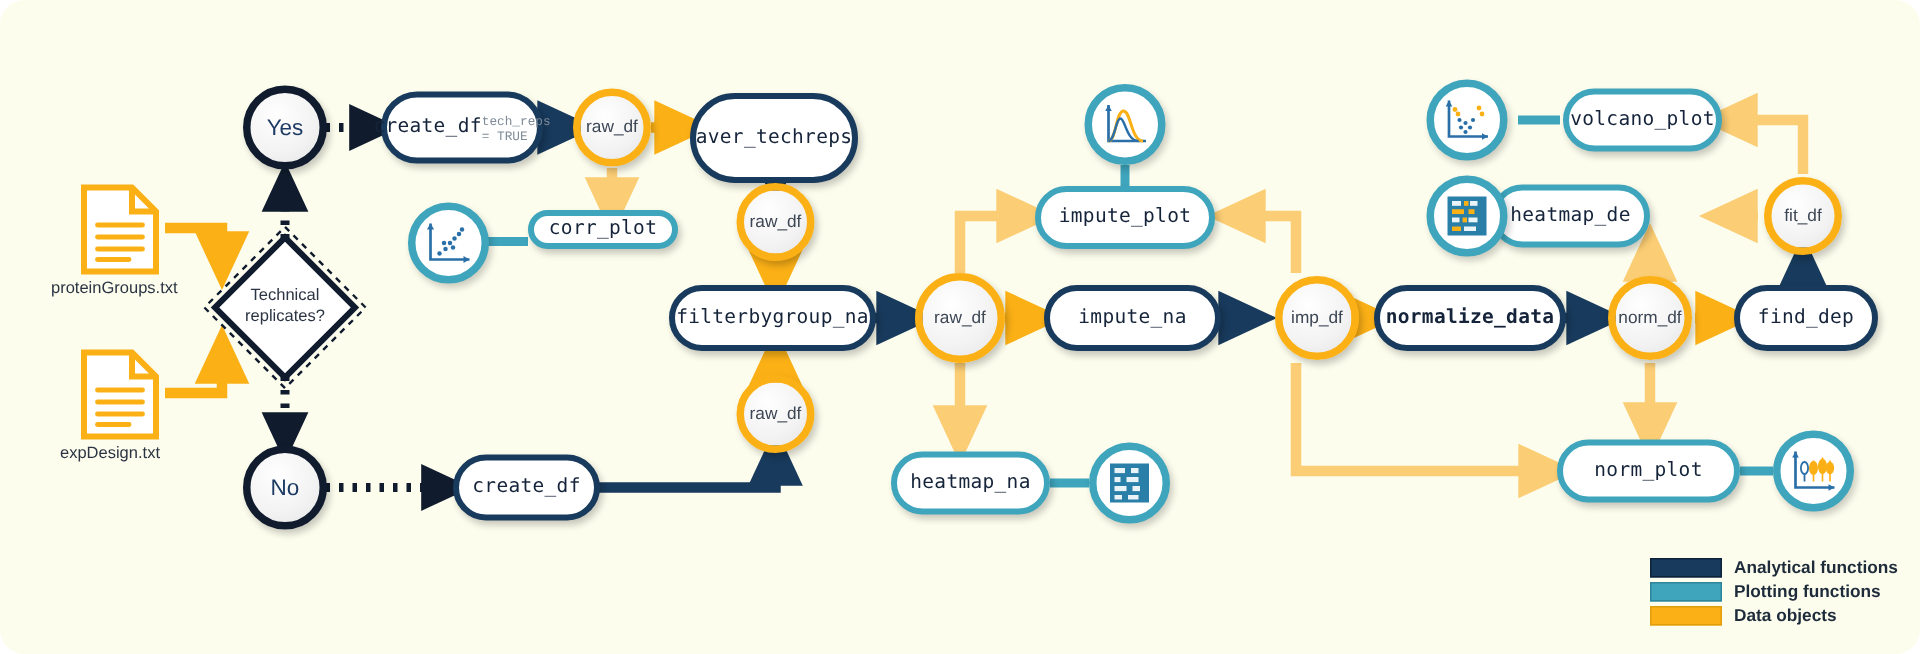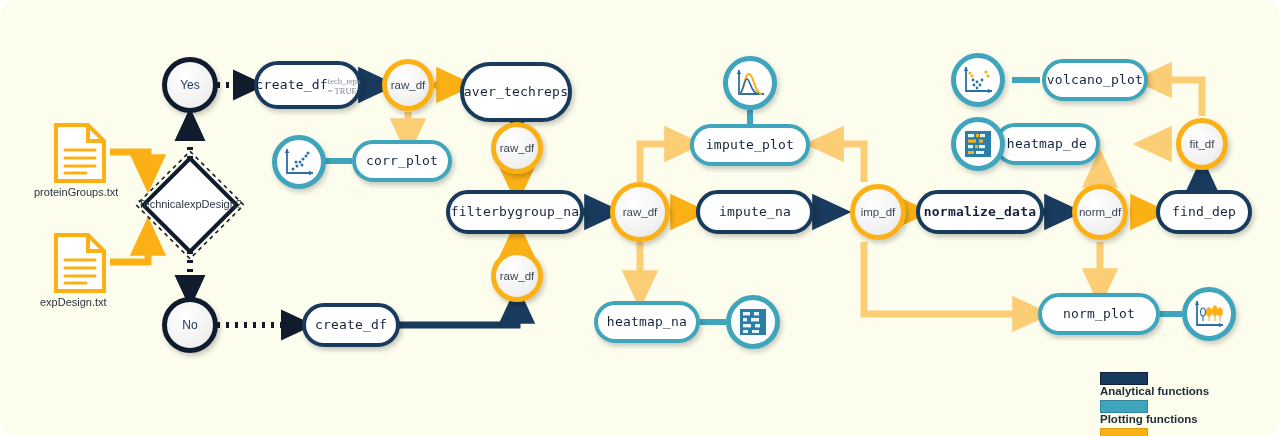--- a/index.html
+++ b/index.html
@@ -18,57 +18,57 @@
     box-shadow:2px 3px 5px rgba(0,0,0,.22);
     flex-direction:row;
   }
   .pill.analytical{border:4px solid #183a5c;}
   .pill.plotting{border:4px solid #3ea5bc;}
   .pill .lbl{
     font-family:"DejaVu Sans Mono","Liberation Mono",monospace;
     font-size:13px;color:#15243a;letter-spacing:.2px;line-height:1.05;
   }
   .pill .sub{
-    font-family:Liberation Serif, serif;
+    font-family:Liberation Mono, monospace;
     font-size:8.5px;color:#7f8b97;margin-top:2px;
   }
 
   
   .circ{
     border-radius:50%;
     background:radial-gradient(circle at 38% 32%,#ffffff 0%,#f2f2f2 62%,#e4e4e4 100%);
     box-shadow:2px 3px 5px rgba(0,0,0,.22);
   }
   .circ.data{border:5px solid #fbb016;}
   .circ.decision{border:5px solid #101c2e;}
   .circ .lbl{font-size:11.5px;color:#3c4654;font-family:"Liberation Sans",sans-serif;}
-  .circ.decision .lbl{font-size:12px;color:#1d3a63;}
+  .circ.decision .lbl{font-size:15px;color:#1d3a63;}
 
   
   .iconbubble{
     border-radius:50%;border:5px solid #3ea5bc;background:#ffffff;
     box-shadow:2px 3px 5px rgba(0,0,0,.20);
   }
 
   
   .diamond-wrap{position:absolute;}
   .diamond-wrap .dtext{
     position:absolute;left:0;top:0;width:100%;height:100%;
-    display:flex;flex-direction:row;align-items:center;justify-content:center;
+    display:flex;flex-direction:column;align-items:center;justify-content:center;
     font-size:11px;color:#2b3442;line-height:1.25;text-align:center;
   }
 
   
   .filelabel{
     position:absolute;font-size:11px;color:#2b3442;white-space:nowrap;
   }
 
   
   #legend{position:absolute;left:1100px;top:372px;}
-  .legrow{display:flex;margin-bottom:3px;flex-direction:column;}
+  .legrow{display:flex;align-items:center;margin-bottom:3px;}
   .swatch{width:48px;height:13px;margin-right:8px;box-sizing:border-box;}
   .legtxt{font-size:11.5px;color:#1d2b3a;font-weight:bold;white-space:nowrap;}
 </style>
 </head>
 <body>
 
 <div id="page">
 
   <svg id="edges" viewBox="0 0 1280 436">
     <defs>
@@ -174,21 +174,21 @@
   </svg>
   <div class="filelabel" style="left:40px;top:296px;">expDesign.txt</div>
 
   <div class="diamond-wrap" style="left:132px;top:147px;width:116px;height:116px;">
     <svg width="116" height="116" viewBox="0 0 116 116">
       <rect x="20" y="20" width="76" height="76" transform="rotate(45 58 58)" fill="none" stroke="#101c2e" stroke-width="1.6" stroke-dasharray="4,4"></rect>
       <rect x="25" y="25" width="66" height="66" transform="rotate(45 58 58)" fill="#ffffff" stroke="#101c2e" stroke-width="4"></rect>
     </svg>
     <div class="dtext">
       <span>Technical</span>
-      <span>expDesign?</span>
+      <span>replicates?</span>
     </div>
   </div>
 
   <div class="node circ decision" style="left:162px;top:57px;width:56px;height:56px;">
     <span class="lbl">Yes</span>
   </div>
   <div class="node circ decision" style="left:162px;top:297px;width:56px;height:56px;">
     <span class="lbl">No</span>
   </div>
 
@@ -214,21 +214,21 @@
   </div>
 
   <div class="node pill analytical" style="left:916px;top:190px;width:128px;height:44px;font-weight:bold;">
     <span class="lbl">normalize_data</span>
   </div>
 
   <div class="node pill analytical" style="left:1156px;top:190px;width:96px;height:44px;">
     <span class="lbl">find_dep</span>
   </div>
 
-  <div class="node pill plotting" style="left:352px;top:140px;width:100px;height:42px;">
+  <div class="node pill plotting" style="left:352px;top:140px;width:100px;height:26px;">
     <span class="lbl">corr_plot</span>
   </div>
   <div class="node iconbubble" style="left:272px;top:135px;width:54px;height:54px;">
     <svg width="34" height="34" viewBox="0 0 34 34">
       <path d="M5,4 L5,28 L31,28" fill="none" stroke="#2a6fa8" stroke-width="1.8"></path>
       <path d="M5,4 l-2.4,4 h4.8 Z" fill="#2a6fa8"></path>
       <path d="M31,28 l-4,-2.4 v4.8 Z" fill="#2a6fa8"></path>
       <g fill="#2a6fa8">
         <circle cx="11" cy="24" r="1.5"></circle>
           <circle cx="15" cy="21" r="1.5"></circle>

